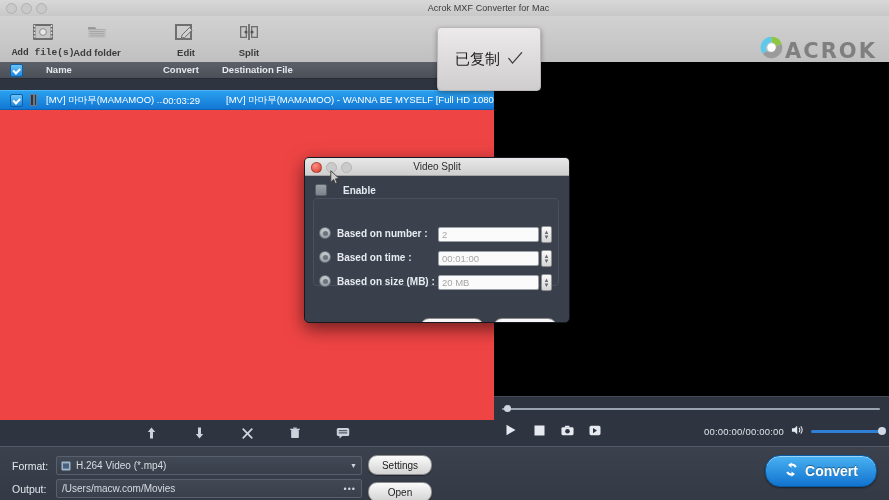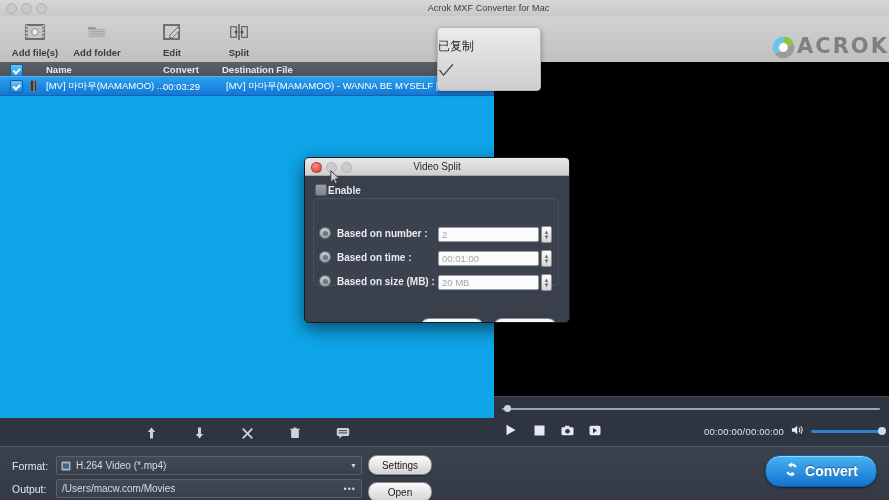--- a/index.html
+++ b/index.html
@@ -33,40 +33,40 @@
     border-bottom:1px solid #9a9a9a;
   }
   .tool-btn{
     position:absolute;top:2px;width:70px;height:44px;
     display:flex;flex-direction:column;align-items:center;justify-content:flex-start;
     cursor:default;
   }
   .tool-btn .ticon{height:26px;display:flex;align-items:center;justify-content:center;margin-top:1px;}
   .tool-btn .tlabel{font-size:9.5px;color:#3b3b3b;margin-top:2px;font-weight:bold;}
   .brand{
-    position:absolute;right:0;top:18px;display:flex;align-items:flex-start;
+    position:absolute;right:12px;top:18px;display:flex;align-items:flex-end;
   }
   .brand .bword{
     font-size:21px;letter-spacing:2px;font-weight:bold;
     color:#7f7f7f;
     font-family:"DejaVu Sans",sans-serif;
   }
 
   
   .listhdr{
     position:absolute;left:0;top:62px;width:494px;height:16px;
     background:linear-gradient(#5c6068,#4b4f57);
     border-bottom:1px solid #272b33;
     color:#e6e9ee;font-size:9.5px;font-weight:bold;
     display:flex;align-items:center;
   }
   .listhdr .cell{position:absolute;top:2px;}
 
   
-  .listarea{position:absolute;left:0;top:76px;width:494px;height:342px;background:#0ea5e9;}
+  .listarea{position:absolute;left:0;top:90px;width:494px;height:342px;background:#ef4444;}
   .row{
     position:relative;width:494px;height:18px;
     background:linear-gradient(#2aa0ee,#1277d4);
     color:#ffffff;font-size:9.5px;
     display:flex;align-items:center;
     border-top:1px solid #4fb4f7;border-bottom:1px solid #0f63b4;
   }
   .row .cell{position:absolute;white-space:nowrap;overflow:hidden;}
 
   .chk{
@@ -146,22 +146,22 @@
     color:#fff;font-size:14px;font-weight:bold;
     text-shadow:0 -1px 1px rgba(0,0,0,.4);
   }
 
   
   .toast{
     position:absolute;left:437px;top:27px;width:102px;height:62px;
     background:linear-gradient(#eceaea,#cfcdcd);
     border:1px solid #b9b7b7;border-radius:4px;
     box-shadow:0 2px 5px rgba(0,0,0,.35);
-    display:flex;justify-content:center;gap:7px;
-    color:#1d1d1d;font-size:12px;flex-direction:column;
+    display:flex;align-items:center;justify-content:center;gap:7px;
+    color:#1d1d1d;font-size:15px;
   }
 
   
   .dialog{
     position:absolute;left:304px;top:157px;width:264px;height:164px;
     background:#39404c;
     border:1px solid #161a20;border-radius:5px;
     box-shadow:0 6px 18px rgba(0,0,0,.55);
     overflow:hidden;
   }
@@ -169,21 +169,21 @@
     height:17px;background:linear-gradient(#e8e8e8,#cfcfcf);
     border-bottom:1px solid #a6a6a6;
     display:flex;align-items:center;justify-content:center;
     font-size:10px;color:#2e2e2e;position:relative;
   }
   .dlg-lights{position:absolute;left:6px;top:4px;display:flex;gap:4px;}
   .dlg-lights i{width:9px;height:9px;border-radius:50%;display:block;border:1px solid rgba(0,0,0,.25);}
   .dlg-lights i.red{background:radial-gradient(circle at 35% 30%,#ff8d84,#d93c2c);}
   .dlg-lights i.off{background:#cacaca;border-color:#b4b4b4;}
   .dlg-body{position:relative;height:147px;}
-  .enable-row{position:absolute;left:10px;top:8px;display:flex;align-items:center;gap:1px;}
+  .enable-row{position:absolute;left:10px;top:8px;display:flex;align-items:center;gap:16px;}
   .enable-box{
     width:10px;height:10px;border-radius:2px;
     background:linear-gradient(#9aa0a8,#7d838b);
     border:1px solid #5b6068;
   }
   .enable-lbl{font-size:10px;color:#e6eaf0;font-weight:bold;}
   .inset{
     position:absolute;left:8px;top:22px;width:244px;height:86px;
     border:1px solid #4a515d;border-radius:4px;background:rgba(255,255,255,.012);
   }
@@ -229,21 +229,21 @@
     <div class="tb-lights">
       <i></i>
       <i></i>
       <i></i>
     </div>
     <span class="tb-title">Acrok MXF Converter for Mac</span>
   </div>
 
   <div class="toolbar">
 
-    <div class="tool-btn" style="left:0px;">
+    <div class="tool-btn" style="left:8px;font-family:Liberation Mono, monospace;">
       <span class="ticon">
         <svg width="22" height="20" viewBox="0 0 22 20">
           <rect x="1" y="2" width="20" height="16" rx="1" fill="#6d6d6d"></rect>
           <rect x="3.5" y="4" width="15" height="12" fill="#c6c6c6"></rect>
           <circle cx="11" cy="10" r="3.4" fill="#e6e6e6" stroke="#8a8a8a" stroke-width="1"></circle>
           <g fill="#d6d6d6">
             <rect x="1.8" y="3" width="1.4" height="2"></rect>
               <rect x="1.8" y="6.5" width="1.4" height="2"></rect>
             <rect x="1.8" y="10" width="1.4" height="2"></rect>
               <rect x="1.8" y="13.5" width="1.4" height="2"></rect>
@@ -263,32 +263,32 @@
           <path d="M2 5h7l1.6 2H20v9H2z" fill="#9a9a9a"></path>
           <rect x="2" y="7.5" width="18" height="8.5" fill="#c2c2c2"></rect>
           <rect x="3.5" y="9" width="15" height="1.1" fill="#a6a6a6"></rect>
           <rect x="3.5" y="11.2" width="15" height="1.1" fill="#a6a6a6"></rect>
           <rect x="3.5" y="13.4" width="15" height="1.1" fill="#a6a6a6"></rect>
         </svg>
       </span>
       <span class="tlabel">Add folder</span>
     </div>
 
-    <div class="tool-btn" style="left:137px;">
+    <div class="tool-btn" style="left:125px;align-items:flex-end;">
       <span class="ticon">
         <svg width="22" height="20" viewBox="0 0 22 20">
           <rect x="3" y="3" width="15" height="14" fill="none" stroke="#6f6f6f" stroke-width="2"></rect>
           <path d="M9 13l7.5-7.5 2.6 2.6L11.6 15.6 8.4 16z" fill="#d0d0d0" stroke="#6f6f6f" stroke-width="1"></path>
           <path d="M16.5 5.5l2.6 2.6" stroke="#6f6f6f" stroke-width="1"></path>
         </svg>
       </span>
       <span class="tlabel">Edit</span>
     </div>
 
-    <div class="tool-btn" style="left:204px;">
+    <div class="tool-btn" style="left:214px;">
       <span class="ticon">
         <svg width="22" height="20" viewBox="0 0 22 20">
           <rect x="2" y="4" width="7" height="12" fill="#6f6f6f"></rect>
           <rect x="13" y="4" width="7" height="12" fill="#6f6f6f"></rect>
           <rect x="3.3" y="5.3" width="4.4" height="9.4" fill="#c9c9c9"></rect>
           <rect x="14.3" y="5.3" width="4.4" height="9.4" fill="#c9c9c9"></rect>
           <rect x="10.3" y="2" width="1.4" height="16" fill="#555"></rect>
           <circle cx="8" cy="10" r="1.6" fill="#555"></circle>
           <circle cx="14" cy="10" r="1.6" fill="#555"></circle>
         </svg>

